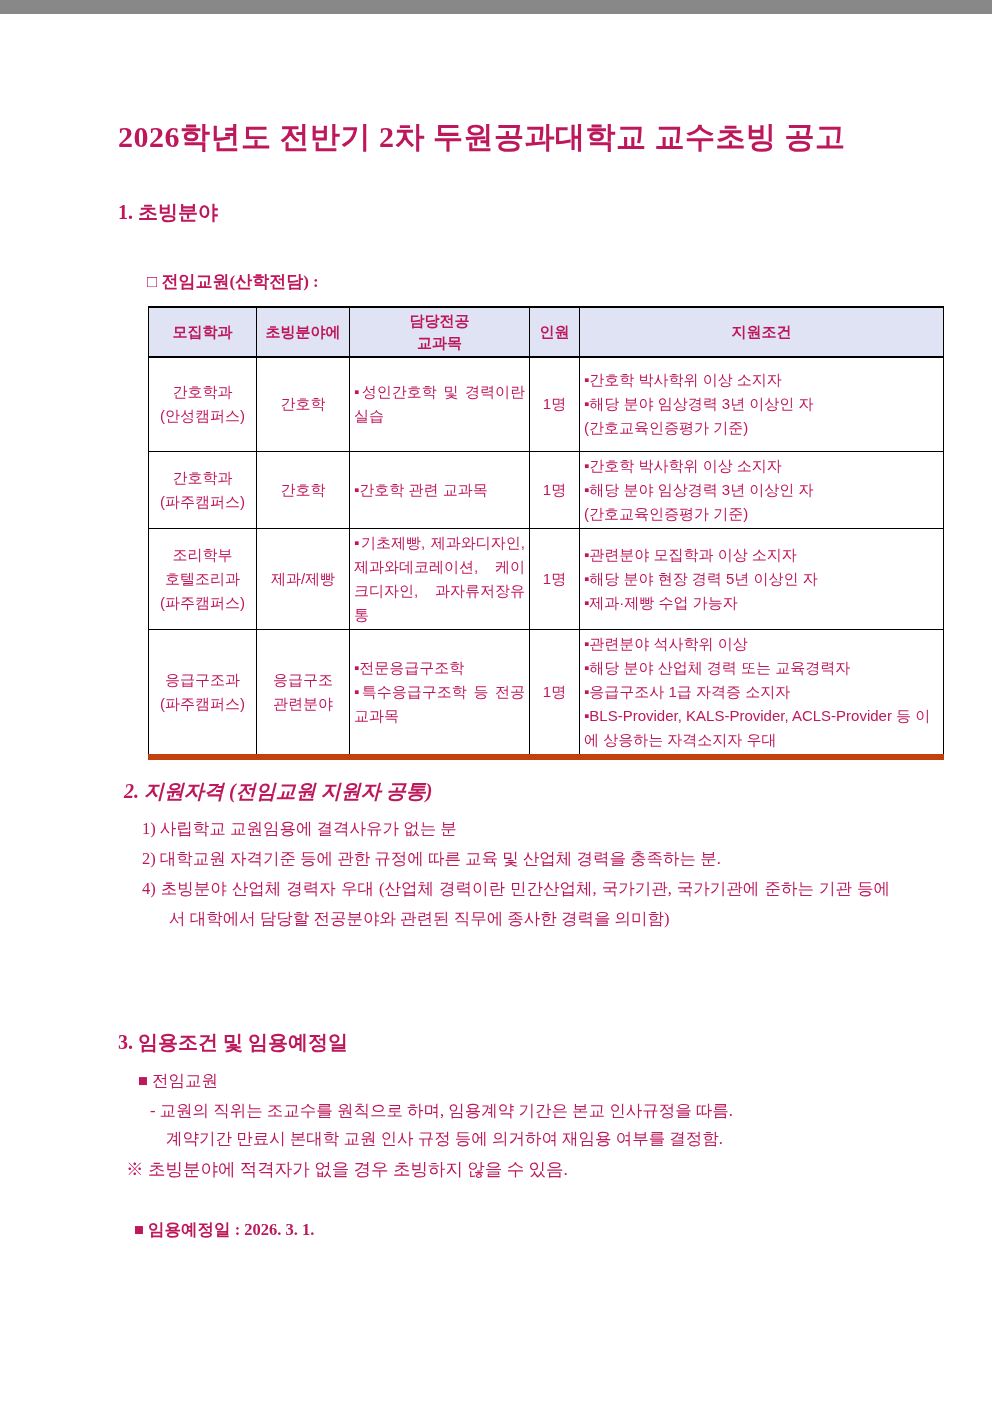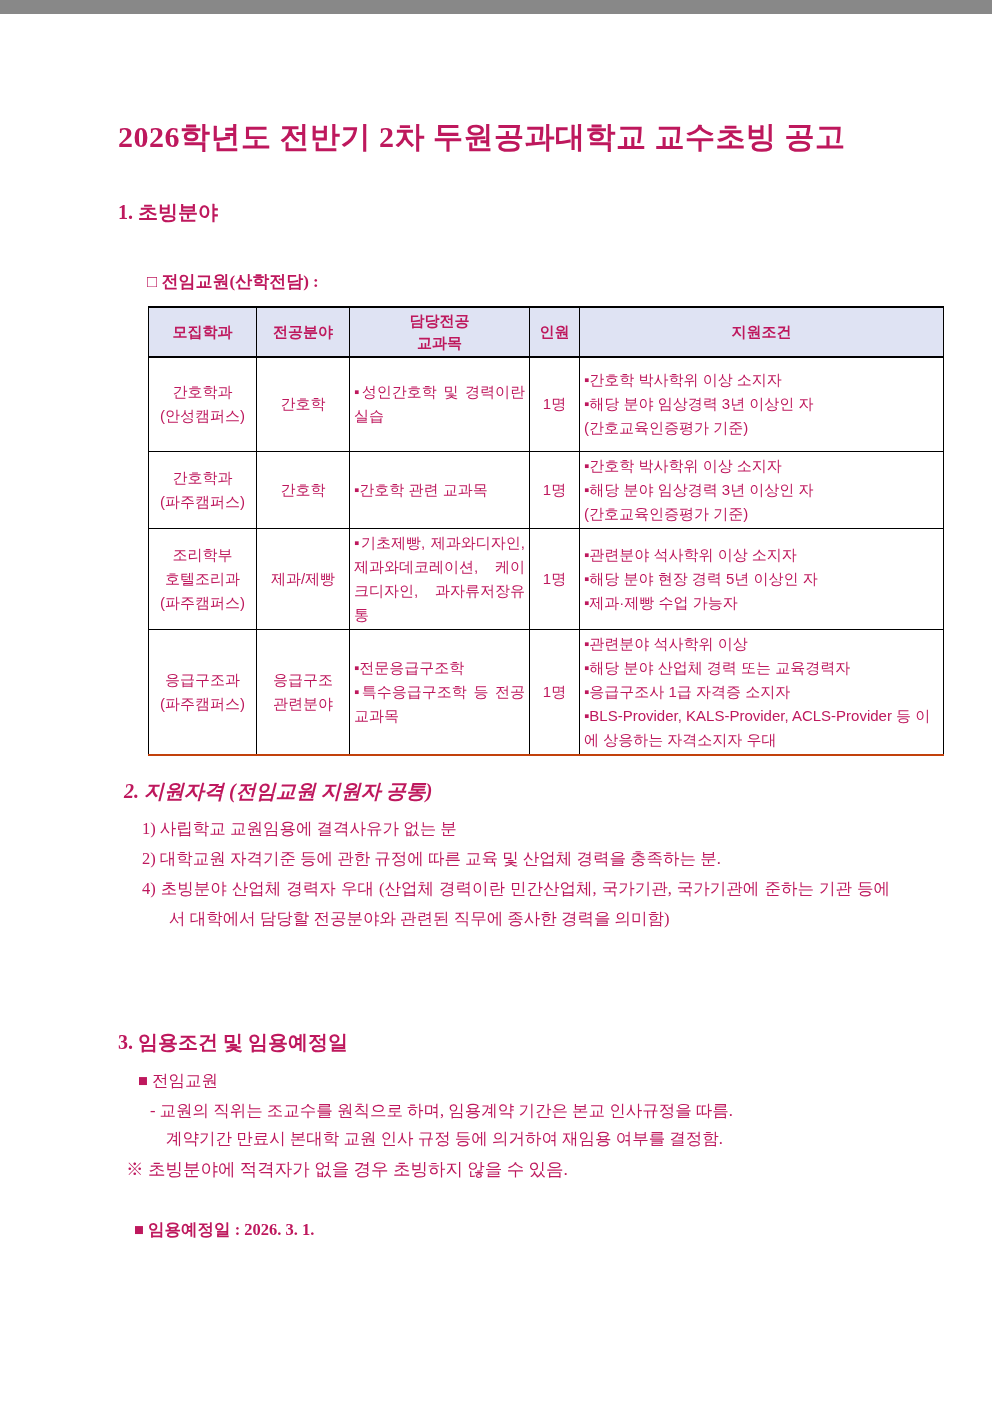--- a/index.html
+++ b/index.html
@@ -38,21 +38,21 @@
   }
   table.recruit {
     position: absolute;
     left: 148px; top: 292px;
     width: 795px;
     border-collapse: collapse;
     table-layout: fixed;
     font-family: "Liberation Sans", "DejaVu Sans", sans-serif;
     font-size: 15px;
     border-top: 2px solid #000;
-    border-bottom: 2px solid #c2410c;
+    border-bottom: 6px solid #c2410c;
   }
   table.recruit th, table.recruit td {
     border: 1px solid #000;
     vertical-align: middle;
     white-space: pre-line;
     line-height: 1.6;
     padding: 2px 4px;
   }
   table.recruit th {
     background: #dfe3f3;
@@ -132,21 +132,21 @@
     <colgroup>
       <col style="width:108px">
       <col style="width:93px">
       <col style="width:180px">
       <col style="width:50px">
       <col style="width:364px">
     </colgroup>
     <tbody>
         <tr class="hdr">
       <th>모집학과</th>
-      <th>전공분야</th>
+      <th>초빙분야에</th>
       <th>담당전공
 교과목</th>
       <th>인원</th>
       <th>지원조건</th>
     </tr>
     <tr class="r1">
       <td class="c-center">간호학과
 (안성캠퍼스)</td>
       <td class="c-center">간호학</td>
       <td class="c-subjects">▪성인간호학 및 경력이란 실습</td>
@@ -165,21 +165,21 @@
 ▪해당 분야 임상경력 3년 이상인 자
 (간호교육인증평가 기준)</td>
     </tr>
     <tr class="r3">
       <td class="c-center">조리학부
 호텔조리과
 (파주캠퍼스)</td>
       <td class="c-center">제과/제빵</td>
       <td class="c-subjects">▪기초제빵, 제과와디자인, 제과와데코레이션, 케이크디자인, 과자류저장유통</td>
       <td class="c-center">1명</td>
-      <td class="c-req">▪관련분야 석사학위 이상 소지자
+      <td class="c-req">▪관련분야 모집학과 이상 소지자
 ▪해당 분야 현장 경력 5년 이상인 자
 ▪제과·제빵 수업 가능자</td>
     </tr>
     <tr class="r4">
       <td class="c-center">응급구조과
 (파주캠퍼스)</td>
       <td class="c-center">응급구조
 관련분야</td>
       <td class="c-subjects">▪전문응급구조학
 ▪특수응급구조학 등 전공 교과목</td>

